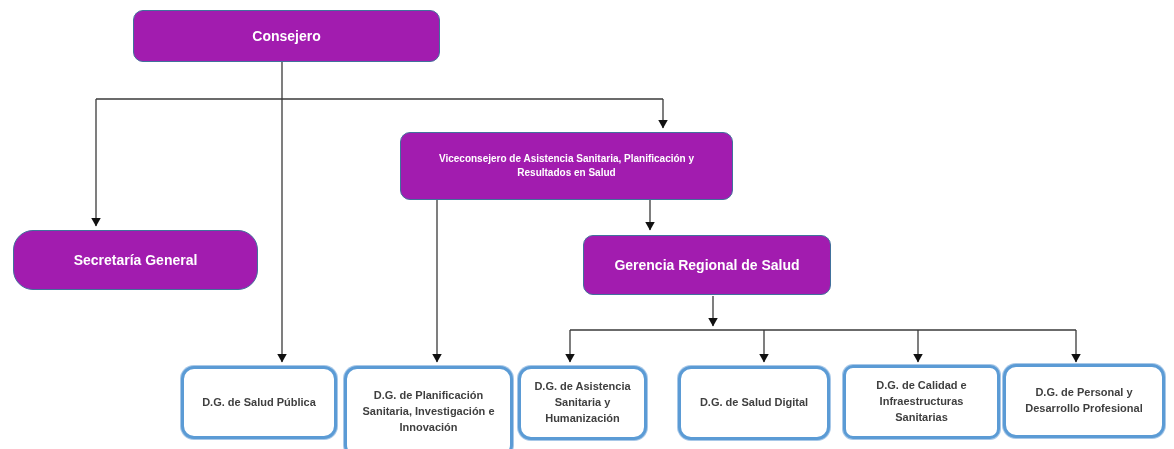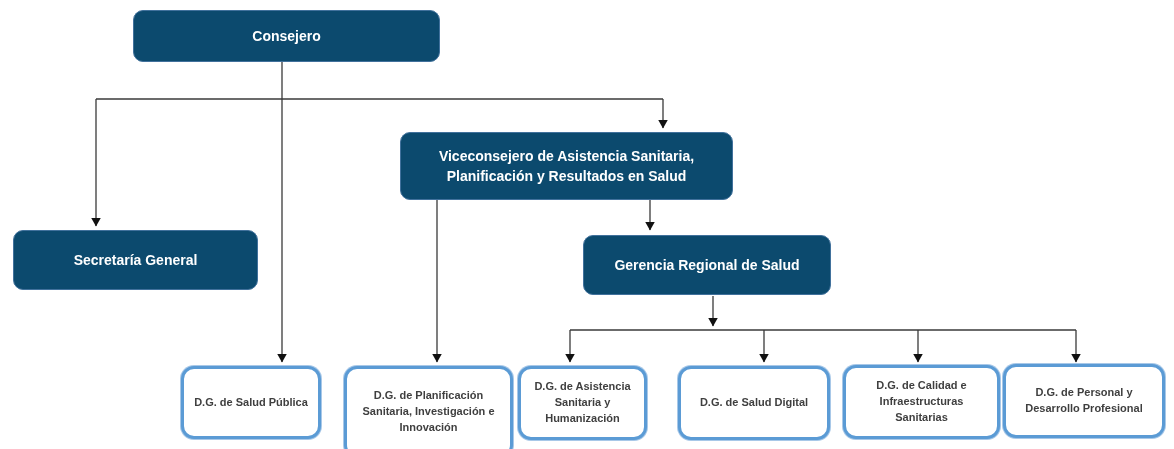--- a/index.html
+++ b/index.html
@@ -24,29 +24,29 @@
   .node {
     position: absolute;
     display: flex;
     align-items: center;
     justify-content: center;
     text-align: center;
     box-sizing: border-box;
     font-weight: bold;
   }
   .node-blue {
-    background: #0c4a6e;
+    background: #a21caf;
     border: 1px solid #41719C;
     border-radius: 10px;
     color: #FFFFFF;
     font-size: 14px;
     line-height: 1.45;
   }
   .node-blue.small-title {
-    font-size: 14px;
+    font-size: 10px;
   }
   .node-white {
     background: #FFFFFF;
     border: 3px solid #5B9BD5;
     border-radius: 13px;
     box-shadow: 0 0 0 1px #A8C8E8;
     color: #3F3F3F;
     font-size: 11px;
     line-height: 1.45;
     padding: 3px 8px;
@@ -89,45 +89,45 @@
   </svg>
 
   <div class="node node-blue" style="left:133px; top:10px; width:307px; height:52px;">
     <span>Consejero</span>
   </div>
 
   <div class="node node-blue small-title pad-wide" style="left:400px; top:132px; width:333px; height:68px;">
     <span>Viceconsejero de Asistencia Sanitaria, Planificación y Resultados en Salud</span>
   </div>
 
-  <div class="node node-blue" style="left:13px; top:230px; width:245px; height:60px;">
+  <div class="node node-blue" style="left:13px; top:230px; width:245px; height:60px;border-radius:20px;">
     <span>Secretaría General</span>
   </div>
 
   <div class="node node-blue" style="left:583px; top:235px; width:248px; height:60px;text-align:right;">
     <span>Gerencia Regional de Salud</span>
   </div>
 
-  <div class="node node-white" style="left:181px; top:366px; width:140px; height:73px;">
+  <div class="node node-white" style="left:181px; top:366px; width:156px; height:73px;">
     <span>D.G. de Salud Pública</span>
   </div>
 
   <div class="node node-white" style="left:344px; top:366px; width:169px; height:92px;">
     <span>D.G. de Planificación Sanitaria, Investigación e Innovación</span>
   </div>
 
   <div class="node node-white" style="left:518px; top:366px; width:129px; height:74px;">
     <span>D.G. de Asistencia Sanitaria y Humanización</span>
   </div>
 
   <div class="node node-white" style="left:678px; top:366px; width:152px; height:74px;">
     <span>D.G. de Salud Digital</span>
   </div>
 
-  <div class="node node-white" style="left:843px; top:365px; width:157px; height:74px;">
+  <div class="node node-white" style="left:843px; top:365px; width:157px; height:74px;border-radius:10px;">
     <span>D.G. de Calidad e Infraestructuras Sanitarias</span>
   </div>
 
   <div class="node node-white" style="left:1003px; top:364px; width:162px; height:74px;">
     <span>D.G. de Personal y Desarrollo Profesional</span>
   </div>
 
 </div>
 
 </body></html>

